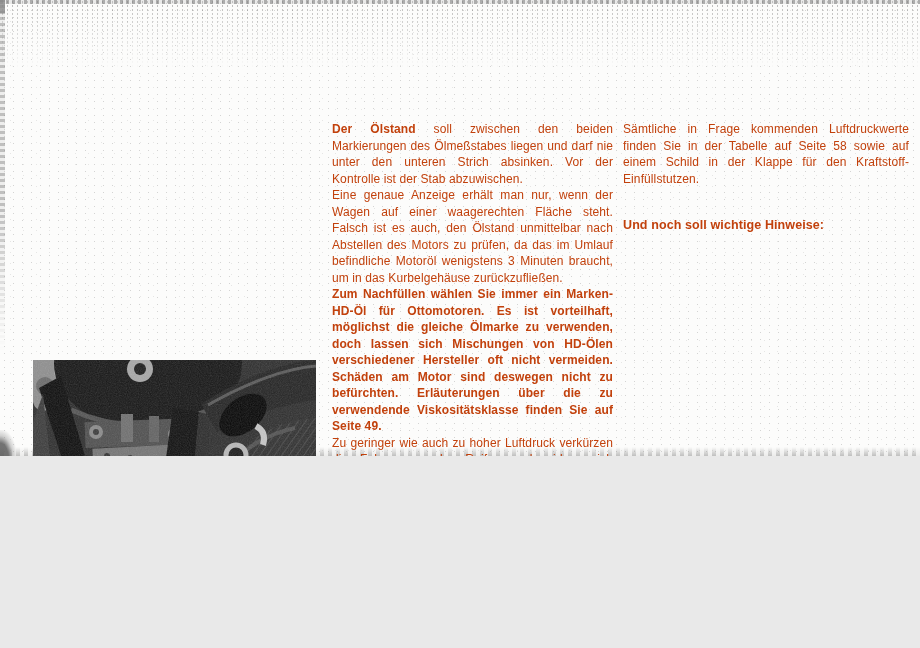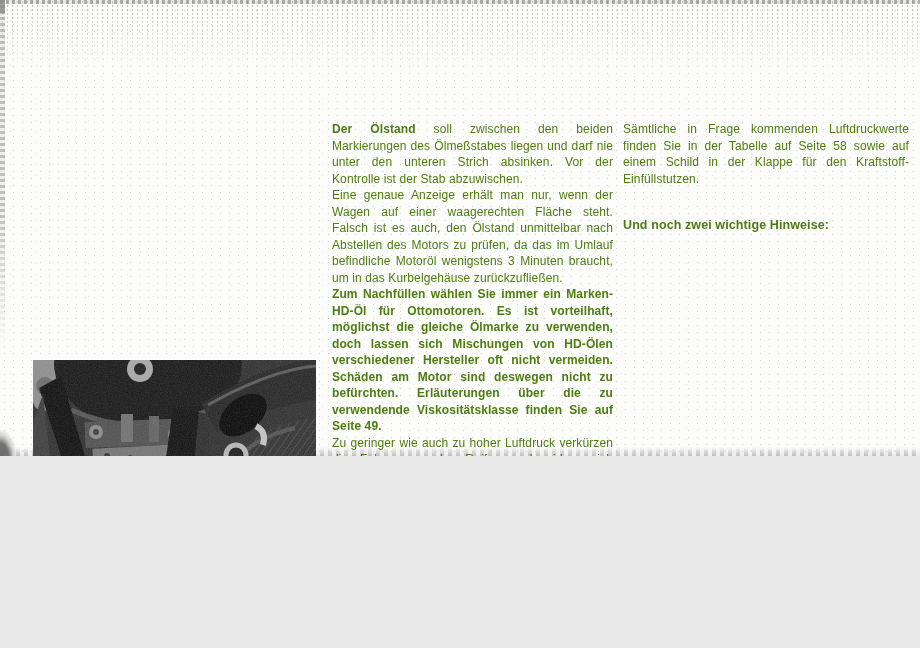--- a/index.html
+++ b/index.html
@@ -1,19 +1,19 @@
 <!DOCTYPE html>
 <html lang="de"><head>
 <meta charset="utf-8">
 <style>
   html,body{margin:0;padding:0;}
   body{background:#e9e9e9;font-family:"Liberation Sans",sans-serif;}
   .page{
     position:relative;width:920px;height:456px;background:#fcfcfb;
-    overflow:hidden;color:#4d7c0f;
+    overflow:hidden;color:#c2410c;
   }
   
   .page::before{
     content:"";position:absolute;inset:0;pointer-events:none;z-index:1;
     background-image:
       radial-gradient(circle, rgba(120,120,120,.30) .6px, transparent .9px),
       radial-gradient(circle, rgba(150,150,150,.22) .5px, transparent .8px);
     background-size:9px 7px, 13px 11px;
     background-position:0 0, 4px 5px;
   }
@@ -179,18 +179,18 @@
 
   <div class="col col-left">
     <p><b>Der Ölstand</b><span> soll zwischen den beiden Markierungen des Ölmeßstabes liegen und darf nie unter den unteren Strich absinken. Vor der Kontrolle ist der Stab abzuwischen.</span></p>
     <p class="mt-26">Eine genaue Anzeige erhält man nur, wenn der Wagen auf einer waagerechten Fläche steht. Falsch ist es auch, den Ölstand unmittelbar nach Abstellen des Motors zu prüfen, da das im Umlauf befindliche Motoröl wenigstens 3 Minuten braucht, um in das Kurbelgehäuse zurückzufließen.</p>
     <p class="mt-16">Zum Nachfüllen wählen Sie immer ein Marken-HD-Öl für Ottomotoren. Es ist vorteilhaft, möglichst die gleiche Ölmarke zu verwenden, doch lassen sich Mischungen von HD-Ölen verschiedener Hersteller oft nicht vermeiden. Schäden am Motor sind deswegen nicht zu befürchten. Erläuterungen über die zu verwendende Viskositätsklasse finden Sie auf Seite 49.</p>
     <p>Zu geringer wie auch zu hoher Luftdruck verkürzen die Fahrzeuges der Reifen und wirken sich außerdem ungünstig auf die Straßenlage des Fahrzeuges aus.</p>
   </div>
 
   <div class="col col-right">
     <p>Sämtliche in Frage kommenden Luftdruckwerte finden Sie in der Tabelle auf Seite 58 sowie auf einem Schild in der Klappe für den Kraftstoff-Einfüllstutzen.</p>
-    <p class="section-heading">Und noch zwei wichtige Hinweise:</p>
+    <p class="section-heading">Und noch soll wichtige Hinweise:</p>
   </div>
 
   <div class="page-number">23</div>
 
 </div>
 
 </body></html>

